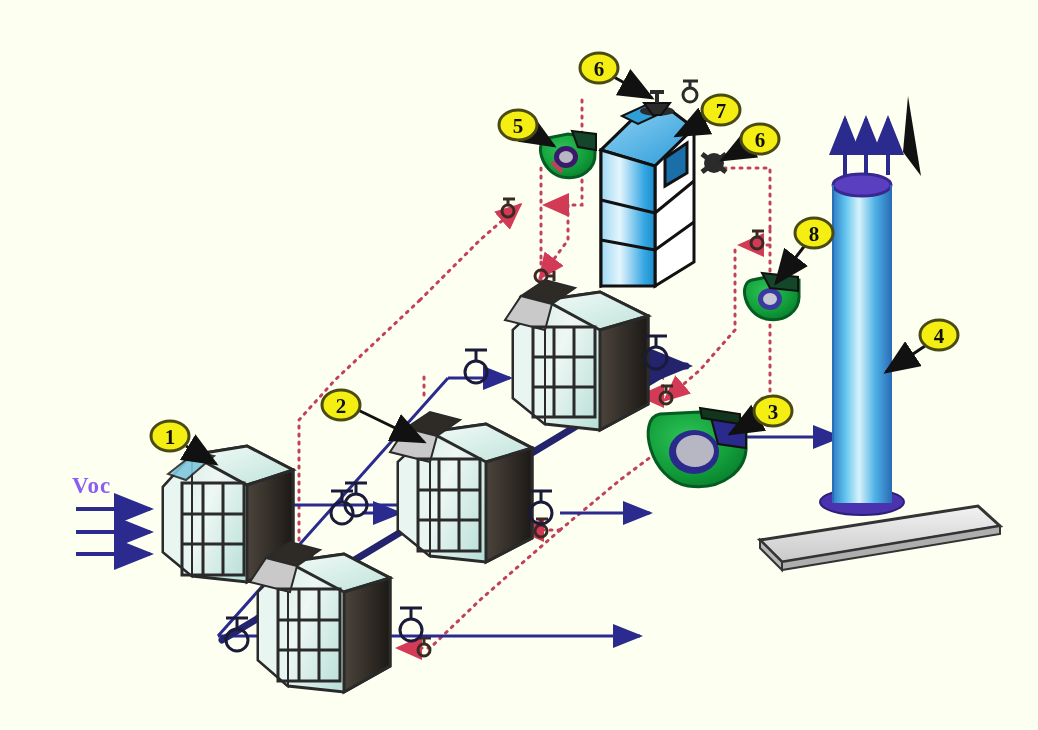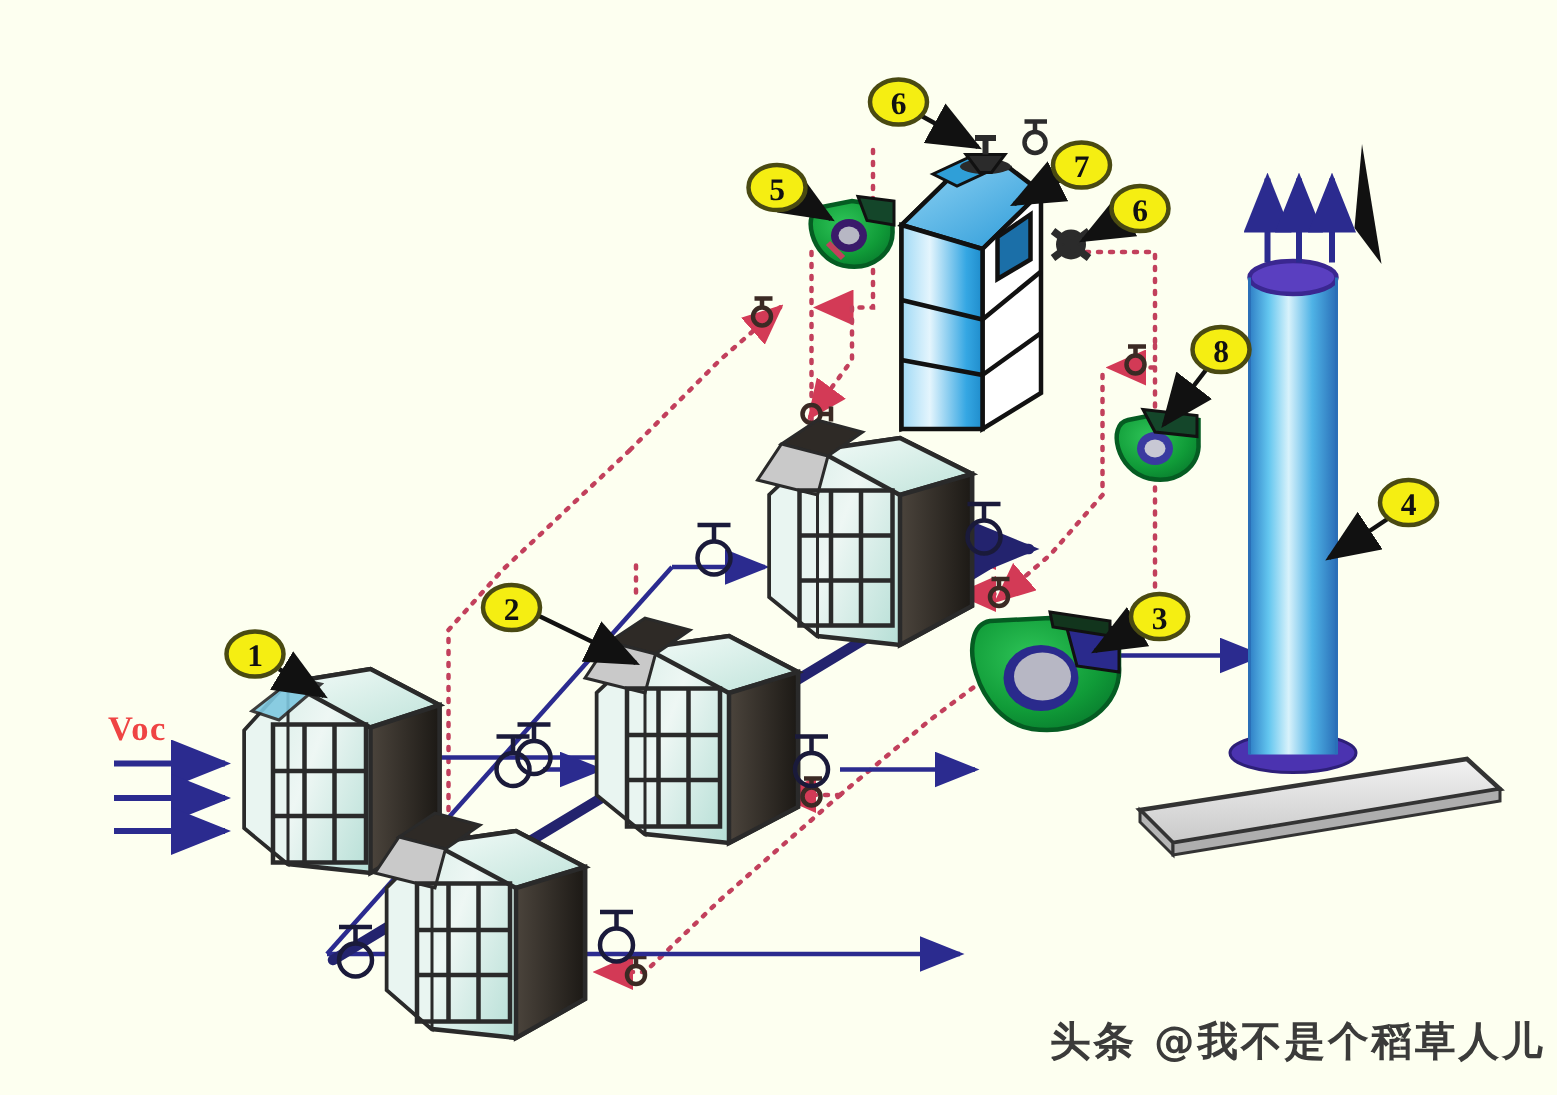--- a/index.html
+++ b/index.html
@@ -21,21 +21,21 @@
     letter-spacing:2px;
     white-space:nowrap;
     opacity:.92;
   }
   .voc-label{
     position:absolute;
     left:72px;top:473px;
     font-family:"Liberation Serif", serif;
     font-weight:bold;
     font-size:23px;
-    color:#ef4444;
+    color:#8b5cf6;
     letter-spacing:1px;
   }
 </style>
 </head>
 <body>
 
 <div id="stage">
 
 <svg id="diagram" width="1038" height="730" viewBox="0 0 1038 730">
   <defs>
@@ -367,15 +367,14 @@
     <ellipse cx="721" cy="110" rx="19" ry="15" fill="#f5ee12" stroke="#4a4a12" stroke-width="3"></ellipse>
     <text x="721" y="118" text-anchor="middle" font-family="Liberation Serif, serif" font-size="21" font-weight="bold" fill="#111">7</text>
   </g>
   <g>
     <ellipse cx="814" cy="233" rx="19" ry="15" fill="#f5ee12" stroke="#4a4a12" stroke-width="3"></ellipse>
     <text x="814" y="241" text-anchor="middle" font-family="Liberation Serif, serif" font-size="21" font-weight="bold" fill="#111">8</text>
   </g>
 </svg>
 
 <div class="voc-label">Voc</div>
-<div class="wm">头条 @我不是个稻草人儿</div>
 
 </div>
 
 </body></html>

